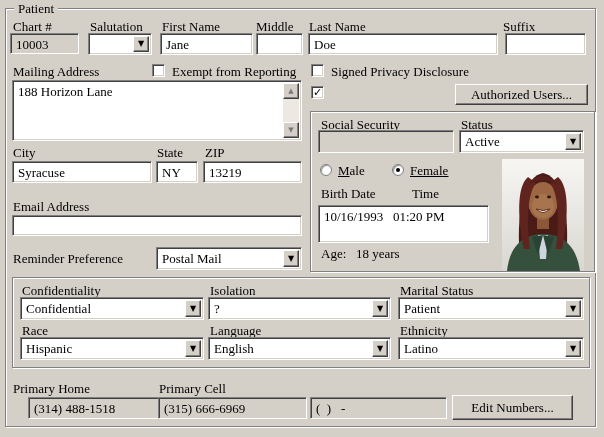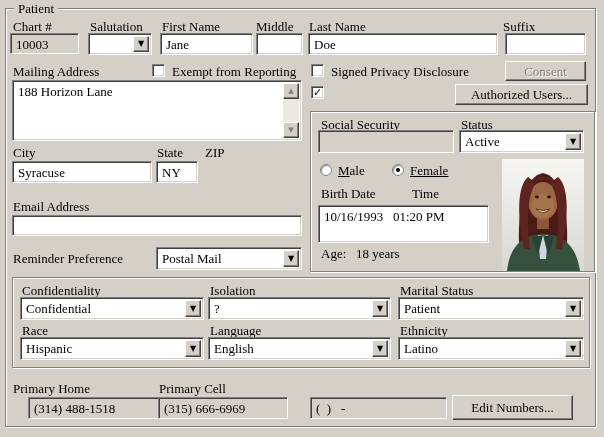--- a/index.html
+++ b/index.html
@@ -103,23 +103,20 @@
   </div>
   <div class="abs sunken" style="left:505px;top:33px;width:81px;height:22px;">
     <span class="field-text"></span>
   </div>
 
   <div class="abs label" style="left:13px;top:65px;">Mailing Address</div>
   <div class="abs checkbox" style="left:152px;top:64px;"></div>
   <div class="abs label" style="left:172px;top:65px;">Exempt from Reporting</div>
   <div class="abs checkbox" style="left:311px;top:64px;"></div>
   <div class="abs label" style="left:331px;top:65px;">Signed Privacy Disclosure</div>
-  <div class="abs raised" style="left:505px;top:61px;width:81px;height:20px;">
-    <span class="btn-label disabled-text">Consent</span>
-  </div>
 
   <div class="abs sunken" style="left:12px;top:80px;width:290px;height:61px;">
     <span class="field-text">188 Horizon Lane</span>
     <div class="sb">
       <div class="sb-btn raised" style="top:0;">
         <span class="scroll-glyph">▲</span>
       </div>
       <div class="sb-btn raised" style="bottom:0;">
         <span class="scroll-glyph">▼</span>
       </div>
@@ -190,20 +187,23 @@
 
   <div class="abs label" style="left:13px;top:146px;">City</div>
   <div class="abs label" style="left:157px;top:146px;">State</div>
   <div class="abs label" style="left:205px;top:146px;">ZIP</div>
   <div class="abs sunken" style="left:12px;top:161px;width:140px;height:22px;">
     <span class="field-text">Syracuse</span>
   </div>
   <div class="abs sunken" style="left:156px;top:161px;width:42px;height:22px;">
     <span class="field-text">NY</span>
   </div>
+  <div class="abs sunken" style="left:203px;top:161px;width:99px;height:22px;">
+    <span class="field-text">13219</span>
+  </div>
 
   <div class="abs label" style="left:13px;top:200px;">Email Address</div>
   <div class="abs sunken" style="left:12px;top:215px;width:290px;height:21px;">
     <span class="field-text"></span>
   </div>
 
   <div class="abs label" style="left:13px;top:252px;">Reminder Preference</div>
   <div class="abs sunken combo" style="left:156px;top:247px;width:146px;height:23px;">
     <span class="combo-text">Postal Mail</span>
     <span class="combo-btn raised">
@@ -258,21 +258,21 @@
         <span class="arrow-glyph">▼</span>
       </span>
   </div>
 
   <div class="abs label" style="left:13px;top:382px;">Primary Home</div>
   <div class="abs label" style="left:159px;top:382px;">Primary Cell</div>
 
   <div class="abs sunken gray-field" style="left:28px;top:397px;width:141px;height:22px;">
     <span class="field-text">(314) 488-1518</span>
   </div>
-  <div class="abs sunken gray-field" style="left:158px;top:397px;width:130px;height:22px;">
+  <div class="abs sunken gray-field" style="left:158px;top:397px;width:149px;height:22px;">
     <span class="field-text">(315) 666-6969</span>
   </div>
   <div class="abs sunken gray-field" style="left:310px;top:397px;width:137px;height:22px;">
     <span class="field-text pre">(  )   -</span>
   </div>
   <div class="abs raised" style="left:452px;top:395px;width:121px;height:25px;">
     <span class="btn-label" style="padding-top:4px;">Edit Numbers...</span>
   </div>
 
 </div>

